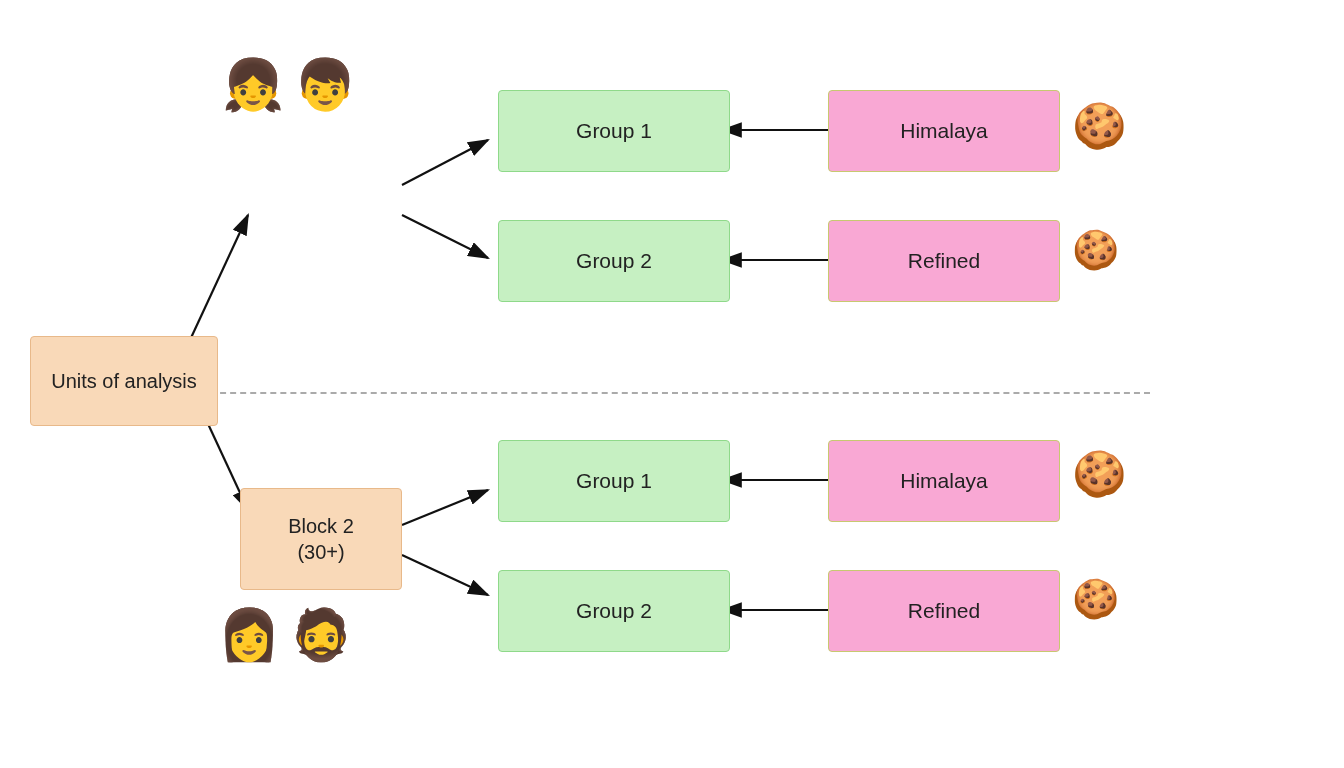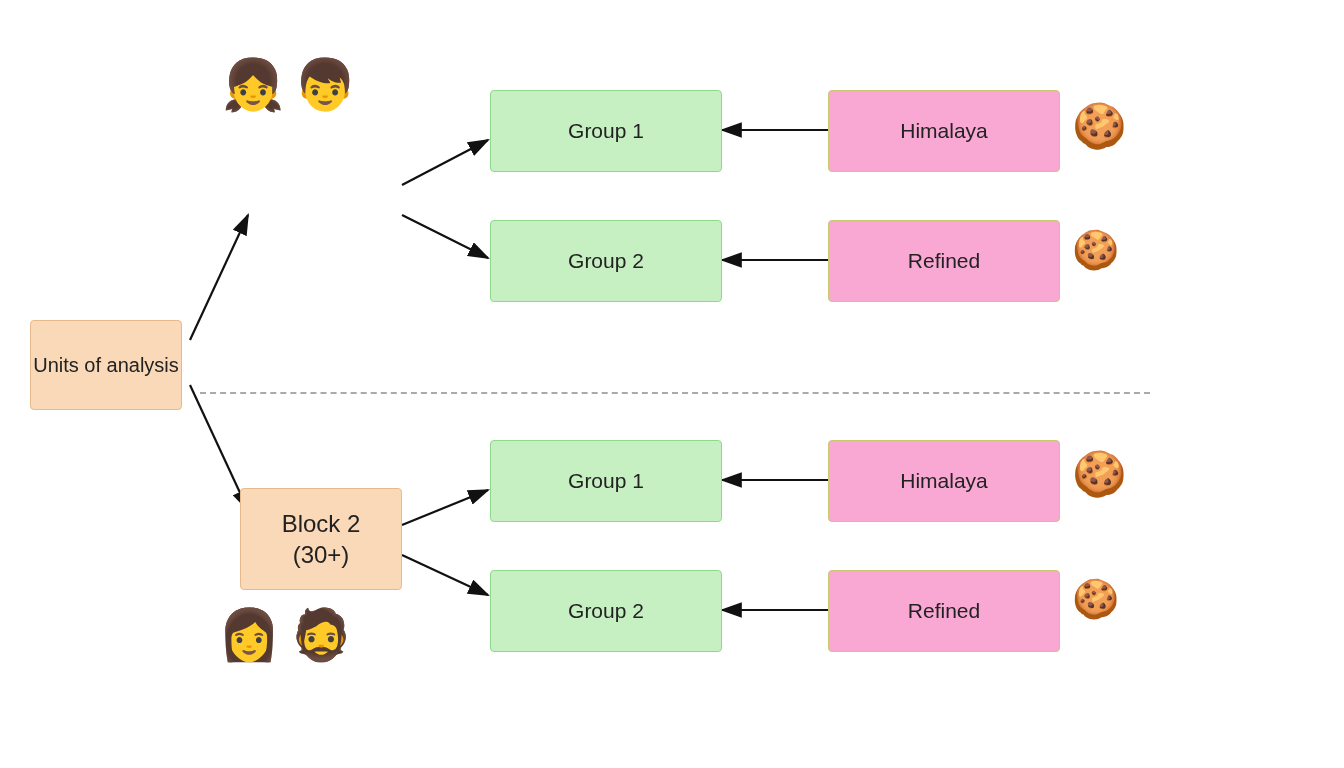--- a/index.html
+++ b/index.html
@@ -34,20 +34,21 @@
     .box-orange {
       background: #f9d9b8;
       border: 1.5px solid #e8b98a;
       color: #222;
     }
 
     .box-green {
       background: #c6f0c2;
       border: 1.5px solid #8fd98a;
       color: #222;
+      margin-left: 8px;
     }
 
     .box-yellow {
       background: #f9a8d4;
       border: 1.5px solid #c8c870;
       color: #222;
     }
 
     
     .arrows-svg {
@@ -114,21 +115,21 @@
 
     <line x1="402" y1="555" x2="488" y2="595" stroke="#111" stroke-width="2.2" marker-end="url(#arrowhead)"></line>
 
     <line x1="828" y1="480" x2="722" y2="480" stroke="#111" stroke-width="2.2" marker-end="url(#arrowhead)"></line>
 
     <line x1="828" y1="610" x2="722" y2="610" stroke="#111" stroke-width="2.2" marker-end="url(#arrowhead)"></line>
   </svg>
 
   <div class="dashed-line" style="top: 392px; left: 200px; width: 950px;"></div>
 
-  <div class="box box-orange" style="left:30px; top:320px; width:152px; height:90px; font-size:20px;">
+  <div class="box box-orange" style="left:30px; top:336px; width:188px; height:90px; font-size:20px;">
     <span>Units of
 analysis</span>
   </div>
 
   <div class="icon-group" style="left:222px; top:60px;">
     <span class="face-icon">👧</span>
     <span class="face-icon">👦</span>
   </div>
 
 
@@ -144,21 +145,21 @@
     <span>Himalaya</span>
   </div>
 
   <div class="box box-yellow" style="left:828px; top:220px; width:232px; height:82px; font-size:21px;">
     <span>Refined</span>
   </div>
 
   <span class="cookie-icon" style="left:1072px; top:100px; font-size:44px;">🍪</span>
   <span class="cookie-icon" style="left:1072px; top:228px; font-size:38px;">🍪</span>
 
-  <div class="box box-orange" style="left:240px; top:488px; width:162px; height:102px; font-size:24px;">
+  <div class="box box-orange" style="left:240px; top:488px; width:162px; height:102px; font-size:20px;">
     <span>Block 2<br>(30+)</span>
   </div>
 
   <div class="box box-green" style="left:490px; top:440px; width:232px; height:82px; font-size:21px;">
     <span>Group 1</span>
   </div>
 
   <div class="box box-green" style="left:490px; top:570px; width:232px; height:82px; font-size:21px;">
     <span>Group 2</span>
   </div>

